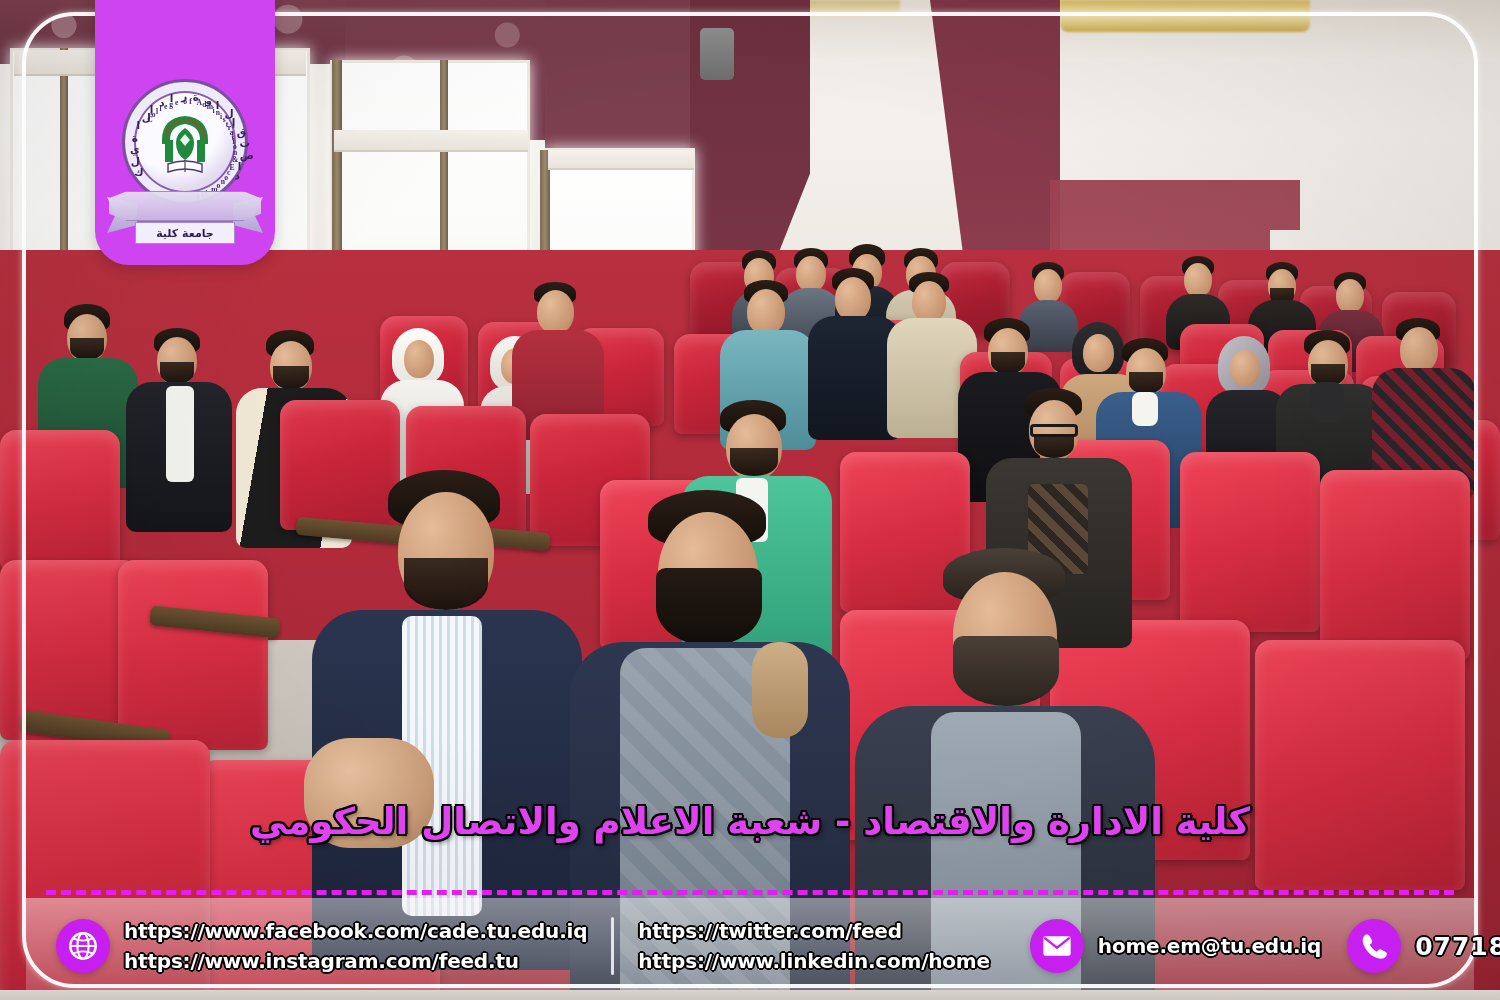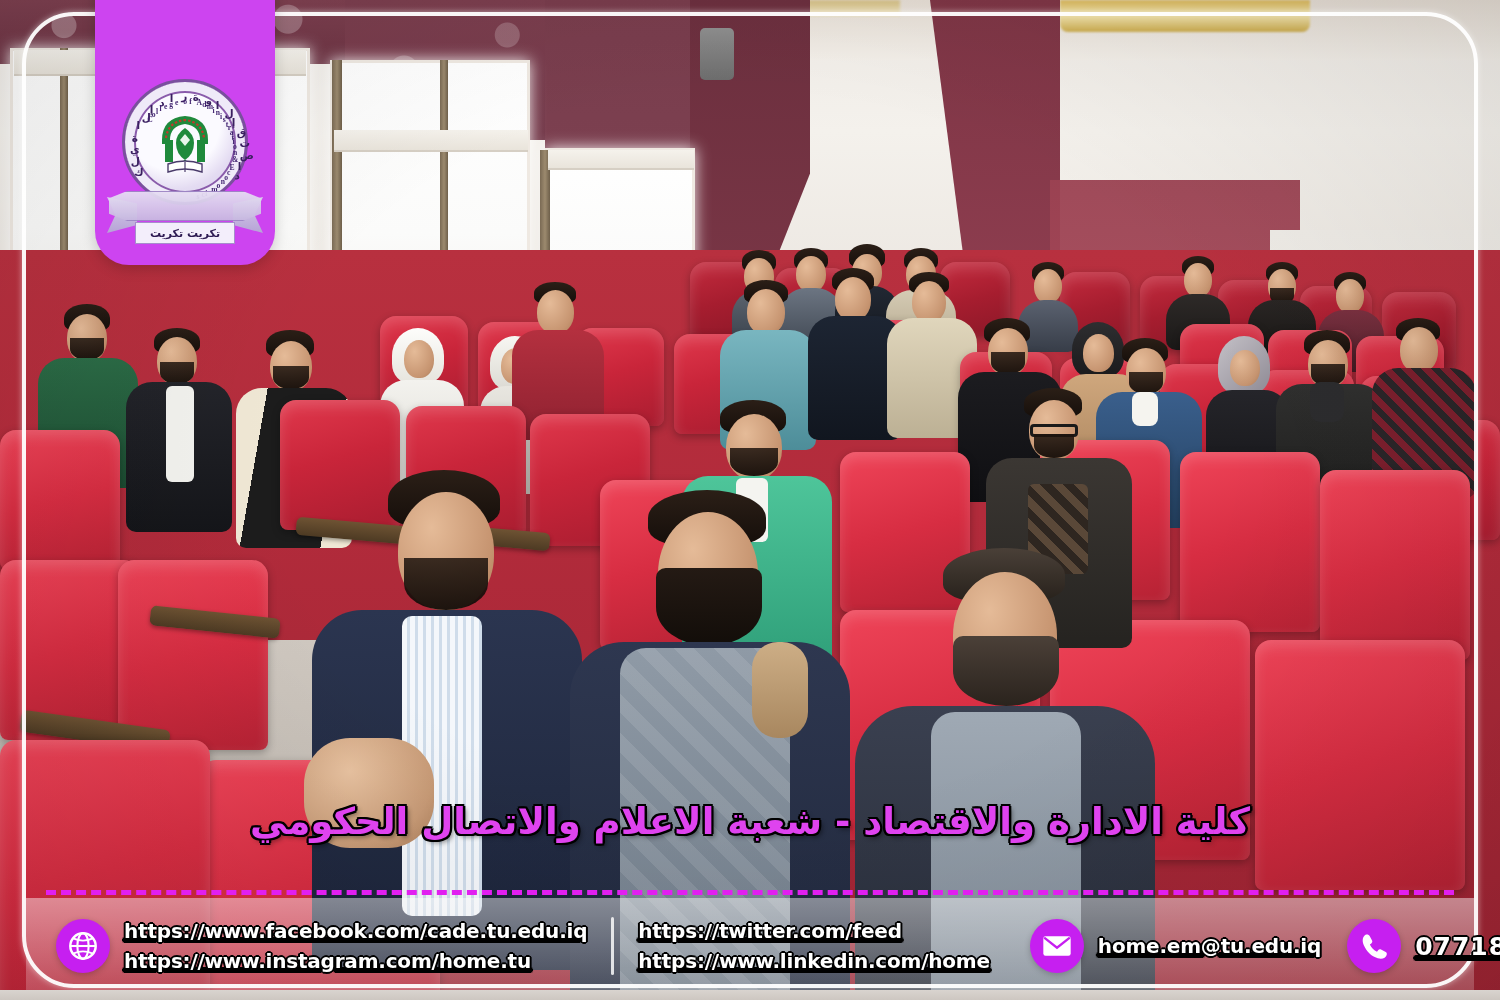--- a/index.html
+++ b/index.html
@@ -280,21 +280,20 @@
     border-top: 5px dashed #e11ff0;
   }
 
   
   .footer {
     position: absolute;
     left: 26px; right: 26px; top: 902px; height: 88px;
     display: flex; align-items: center;
     gap: 0;
     padding: 0 34px 0 30px;
-    text-decoration: underline;
   }
   .fgroup { display: flex; align-items: center; gap: 14px; }
   .icon-circle {
     width: 54px; height: 54px; border-radius: 50%;
     background: #c61ff0;
     display: flex; align-items: center; justify-content: center;
     flex: 0 0 54px;
     box-shadow: 0 2px 6px rgba(0,0,0,.22);
   }
   .flines { display: flex; flex-direction: column; gap: 6px; }
@@ -666,21 +665,21 @@
           <path d="M31 24 L36 30 L31 36 L26 30 Z" fill="#e9f5ec"></path>
           <path d="M31 50 L31 58" stroke="#1f8a3c" stroke-width="2.4"></path>
           <path d="M14 54 Q31 48 48 54 L48 62 Q31 56 14 62 Z" fill="#ffffff" stroke="#4a3b6b" stroke-width="1.4"></path>
           <path d="M31 52 L31 62" stroke="#4a3b6b" stroke-width="1.2"></path>
         </svg>
       </div>
 
       <div class="ribbon-tail-l"></div>
       <div class="ribbon-tail-r"></div>
       <div class="ribbon"></div>
-      <div class="seal-uni">تكريت تكريت</div>
+      <div class="seal-uni">جامعة كلية</div>
     </div>
   </div>
 
   <div class="title-wrap">
     <div class="title">كلية الادارة والاقتصاد - شعبة الاعلام  والاتصال الحكومي</div>
   </div>
 
   <div class="dash-divider"></div>
 
   <div class="footer-haze"></div>
@@ -691,21 +690,21 @@
         <svg viewBox="0 0 34 34" width="32" height="32" aria-hidden="true">
           <circle cx="17" cy="17" r="13.5" fill="none" stroke="#fff" stroke-width="2.6"></circle>
           <ellipse cx="17" cy="17" rx="6" ry="13.5" fill="none" stroke="#fff" stroke-width="2.2"></ellipse>
           <line x1="3.5" y1="17" x2="30.5" y2="17" stroke="#fff" stroke-width="2.2"></line>
           <path d="M6.5 9 Q17 13.5 27.5 9" fill="none" stroke="#fff" stroke-width="2"></path>
           <path d="M6.5 25 Q17 20.5 27.5 25" fill="none" stroke="#fff" stroke-width="2"></path>
         </svg>
       </div>
       <div class="flines">
         <div class="ftext">https://www.facebook.com/cade.tu.edu.iq</div>
-        <div class="ftext">https://www.instagram.com/home.tu</div>
+        <div class="ftext">https://www.instagram.com/feed.tu</div>
       </div>
     </div>
 
     <div class="vdiv"></div>
 
     <div class="fgroup">
       <div class="flines">
         <div class="ftext">https://twitter.com/feed</div>
         <div class="ftext">https://www.linkedin.com/home</div>
       </div>

